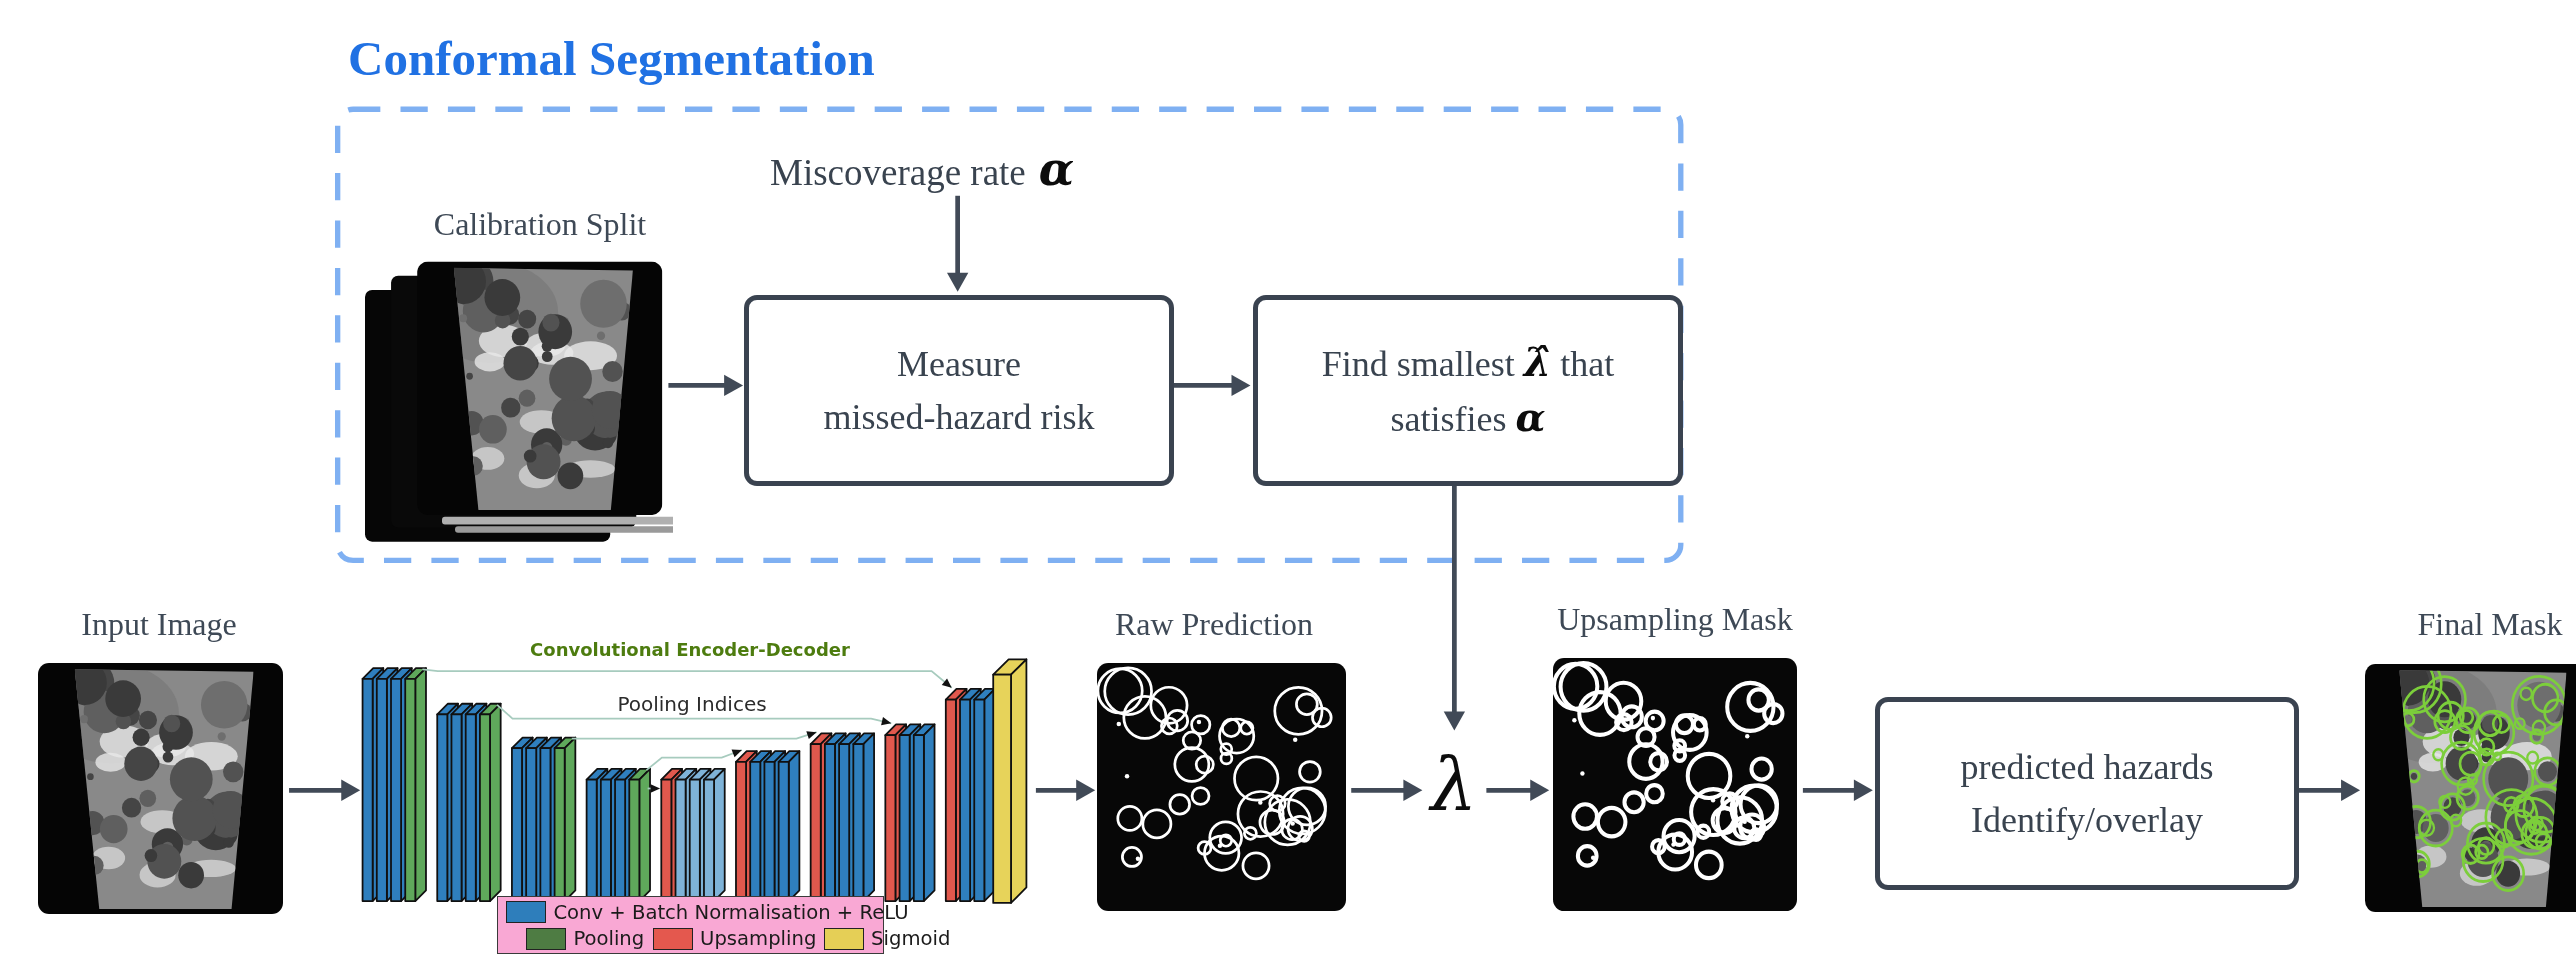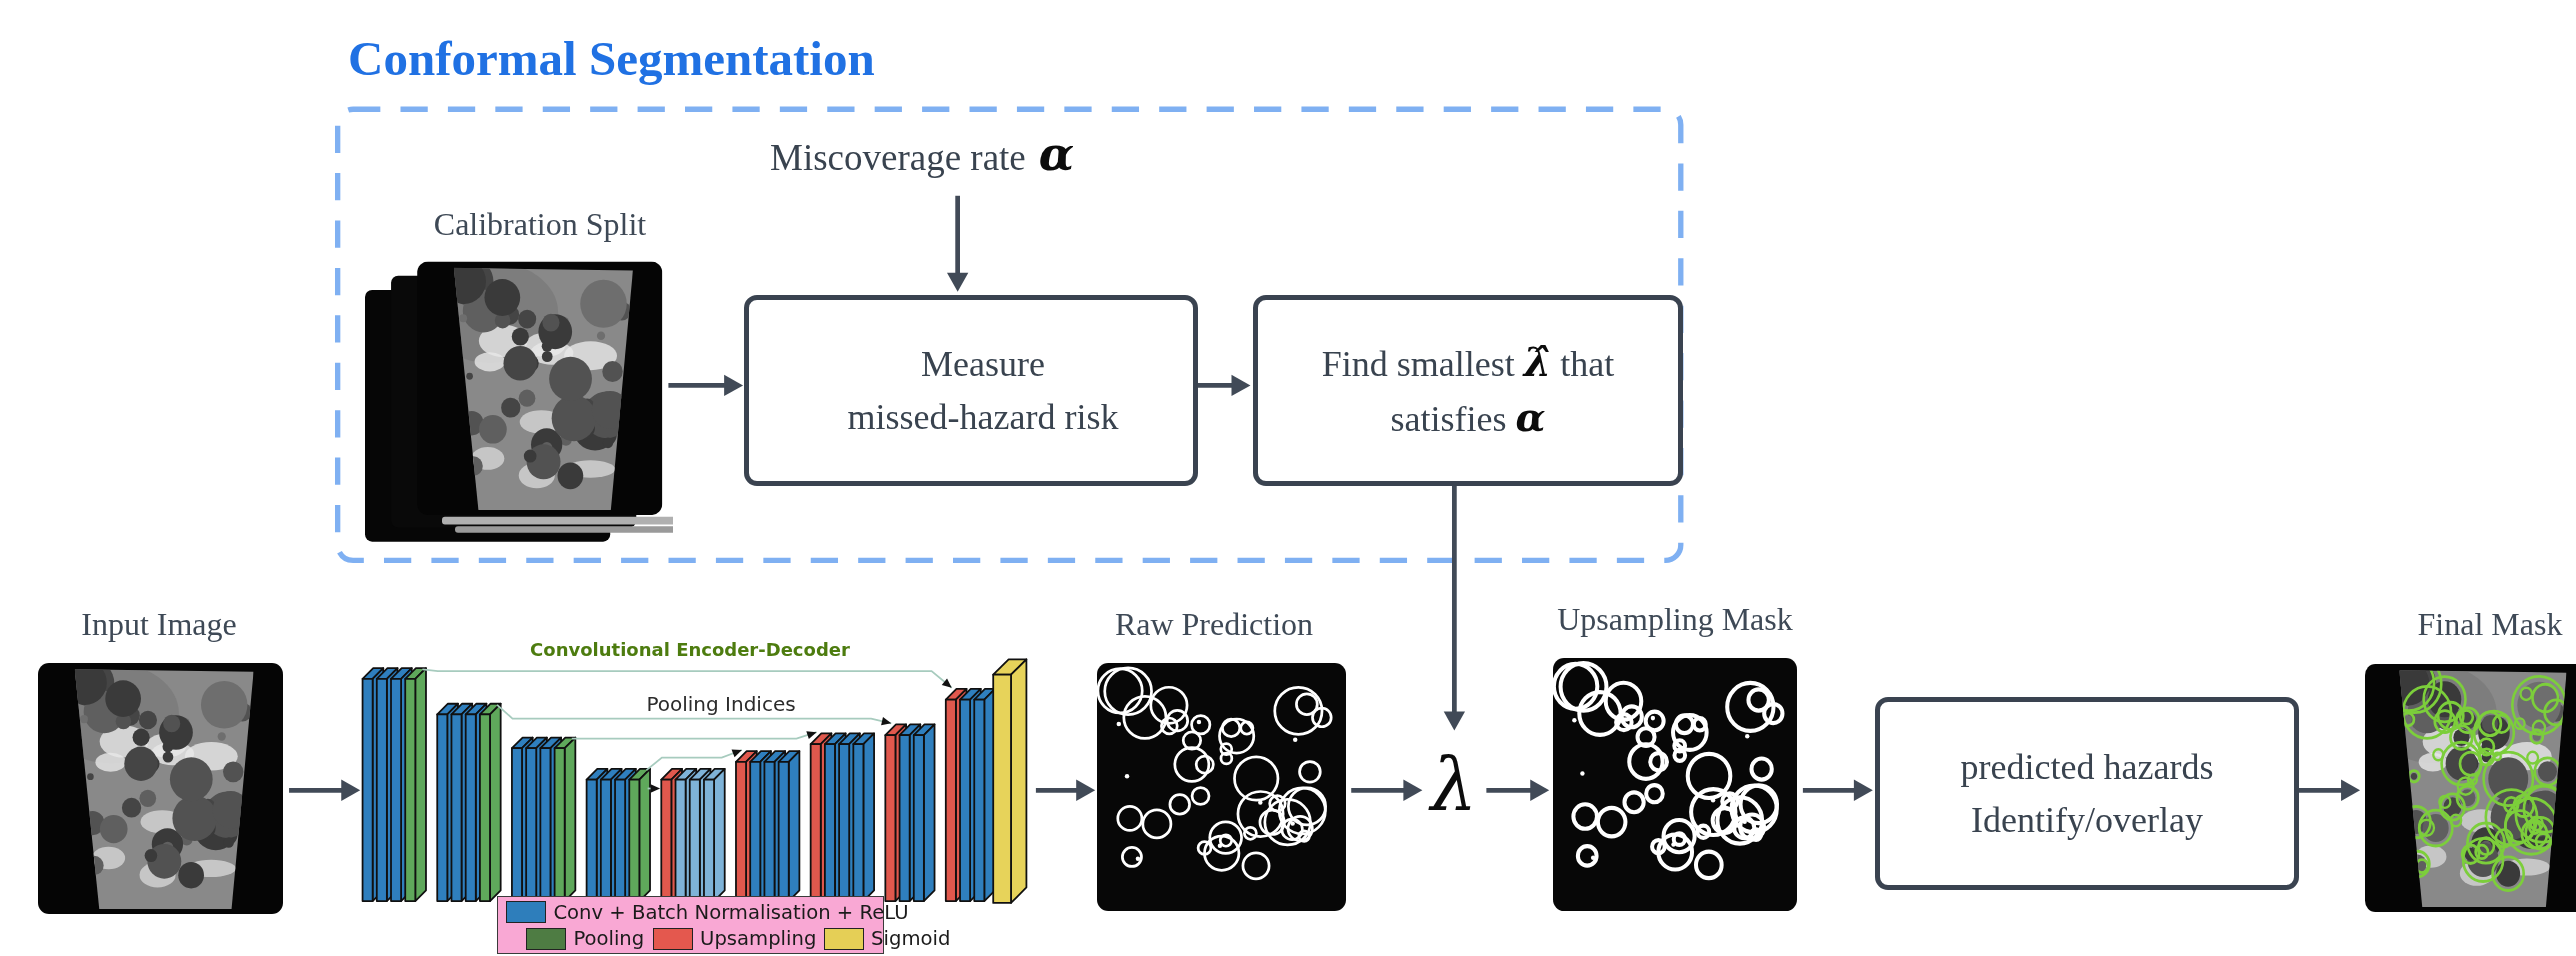--- a/index.html
+++ b/index.html
@@ -205,28 +205,28 @@
         <polygon fill="#111" points="1322,1235 1304.6221457052268,1233.2650129367537 1308.931629701032,1246.5852361965156"></polygon>
         <polyline fill="none" stroke="#A7CBBE" stroke-width="3" points="1035,1299 1061,1278 1162,1278 1196,1265"></polyline>
         <polygon fill="#111" points="1196,1265 1178.5552083785165,1264.1758366163078 1183.5551329062487,1277.2525623042231"></polygon>
         <line x1="1037" y1="1330" x2="1044" y2="1330" stroke="#A7CBBE" stroke-width="3"></line>
         <polygon fill="#111" points="1058,1330 1042,1323 1042,1337"></polygon>
       </g>
     </svg>
 
   <div class="abs main-title" style="left:315px;top:30px;">Conformal Segmentation</div>
 
-  <div class="abs sym-row" style="left:737px;top:127px;text-align:right;">
+  <div class="abs sym-row" style="left:737px;top:142px;text-align:right;">
     <span class="misc-text">Miscoverage rate</span>
     <span class="greek alpha-big">α</span>
   </div>
 
   <div class="abs label ctr" style="left:507px;top:206px;">Calibration Split</div>
 
-  <div class="flow-box" style="left:711px;top:295px;width:420px;height:181px;padding-left:24px;">
+  <div class="flow-box" style="left:711px;top:295px;width:420px;height:181px;">
     <div class="bline">Measure</div>
     <div class="bline">missed-hazard risk</div>
   </div>
 
   <div class="flow-box" style="left:1220px;top:295px;width:420px;height:181px;">
     <div class="bline">
       <span>Find smallest</span>
       <span class="greek">λ̂</span>
       <span>that</span>
     </div>
@@ -242,21 +242,21 @@
   </div>
 
   <div class="abs label ctr" style="left:126px;top:606px;">Input Image</div>
   <div class="abs label ctr" style="left:1181px;top:606px;">Raw Prediction</div>
   <div class="abs label ctr" style="left:1642px;top:601px;">Upsampling Mask</div>
   <div class="abs label ctr" style="left:2457px;top:606px;">Final Mask</div>
 
   <div class="abs lambda-big ctr" style="left:1421px;top:742px;">λ</div>
 
   <div class="abs net-title ctr" style="left:657px;top:639px;">Convolutional Encoder-Decoder</div>
-  <div class="abs pool-indices ctr" style="left:688px;top:692px;">Pooling Indices</div>
+  <div class="abs pool-indices ctr" style="left:659px;top:692px;">Pooling Indices</div>
 
   <div class="legend">
     <div class="legend-row" style="left:8.3px;top:3.6px;">
       <span class="legend-swatch" style="background: rgb(46, 126, 187);"></span>
       <span class="legend-label">Conv + Batch Normalisation + ReLU</span>
     </div>
     <div class="legend-row" style="left:8.3px;top:30px;padding-left:20px;">
       <span class="legend-swatch" style="background: rgb(78, 124, 67);"></span>
       <span class="legend-label">Pooling</span>
     </div>

